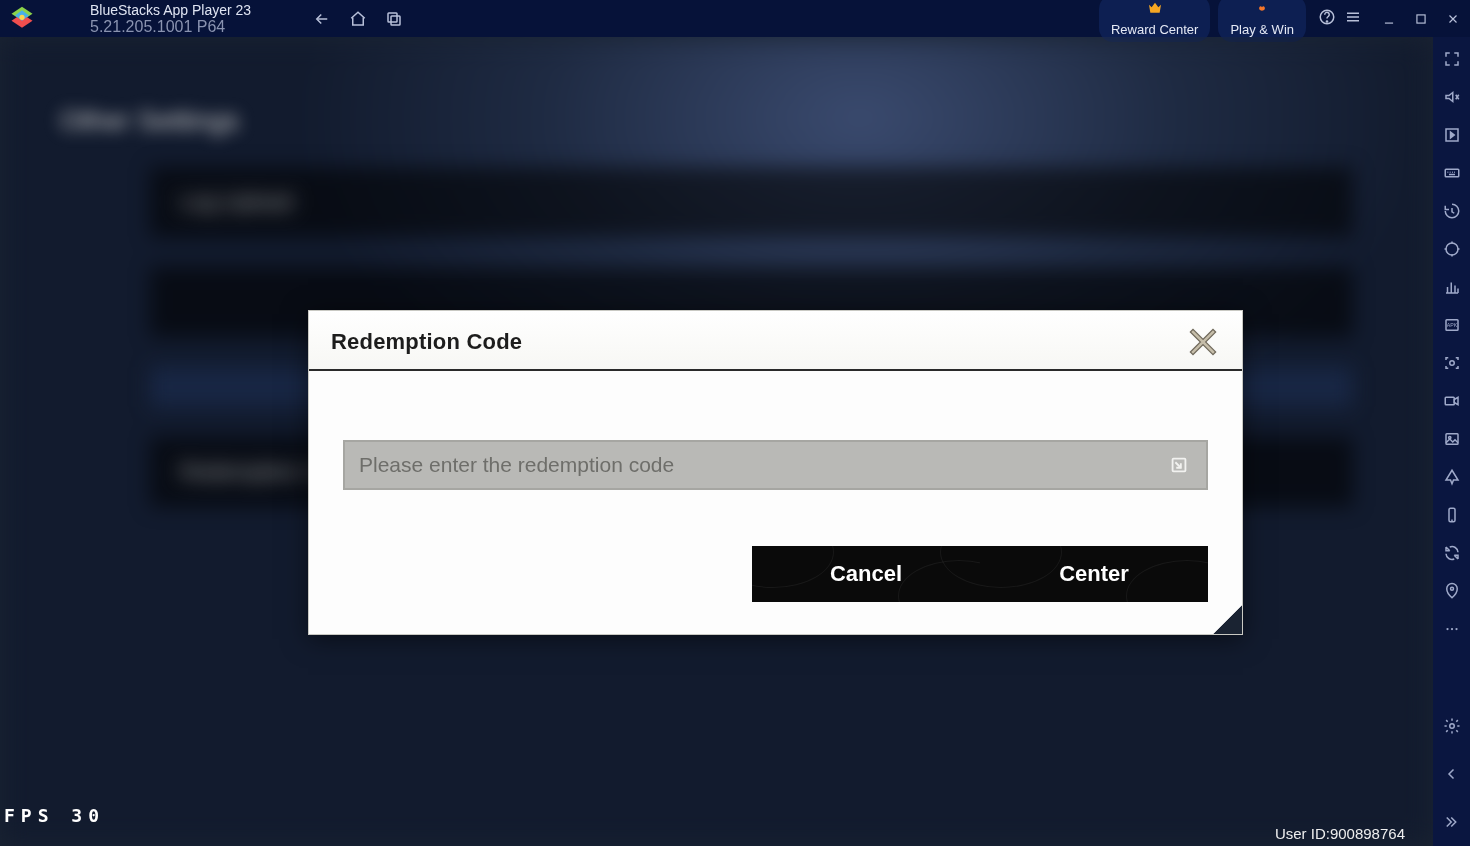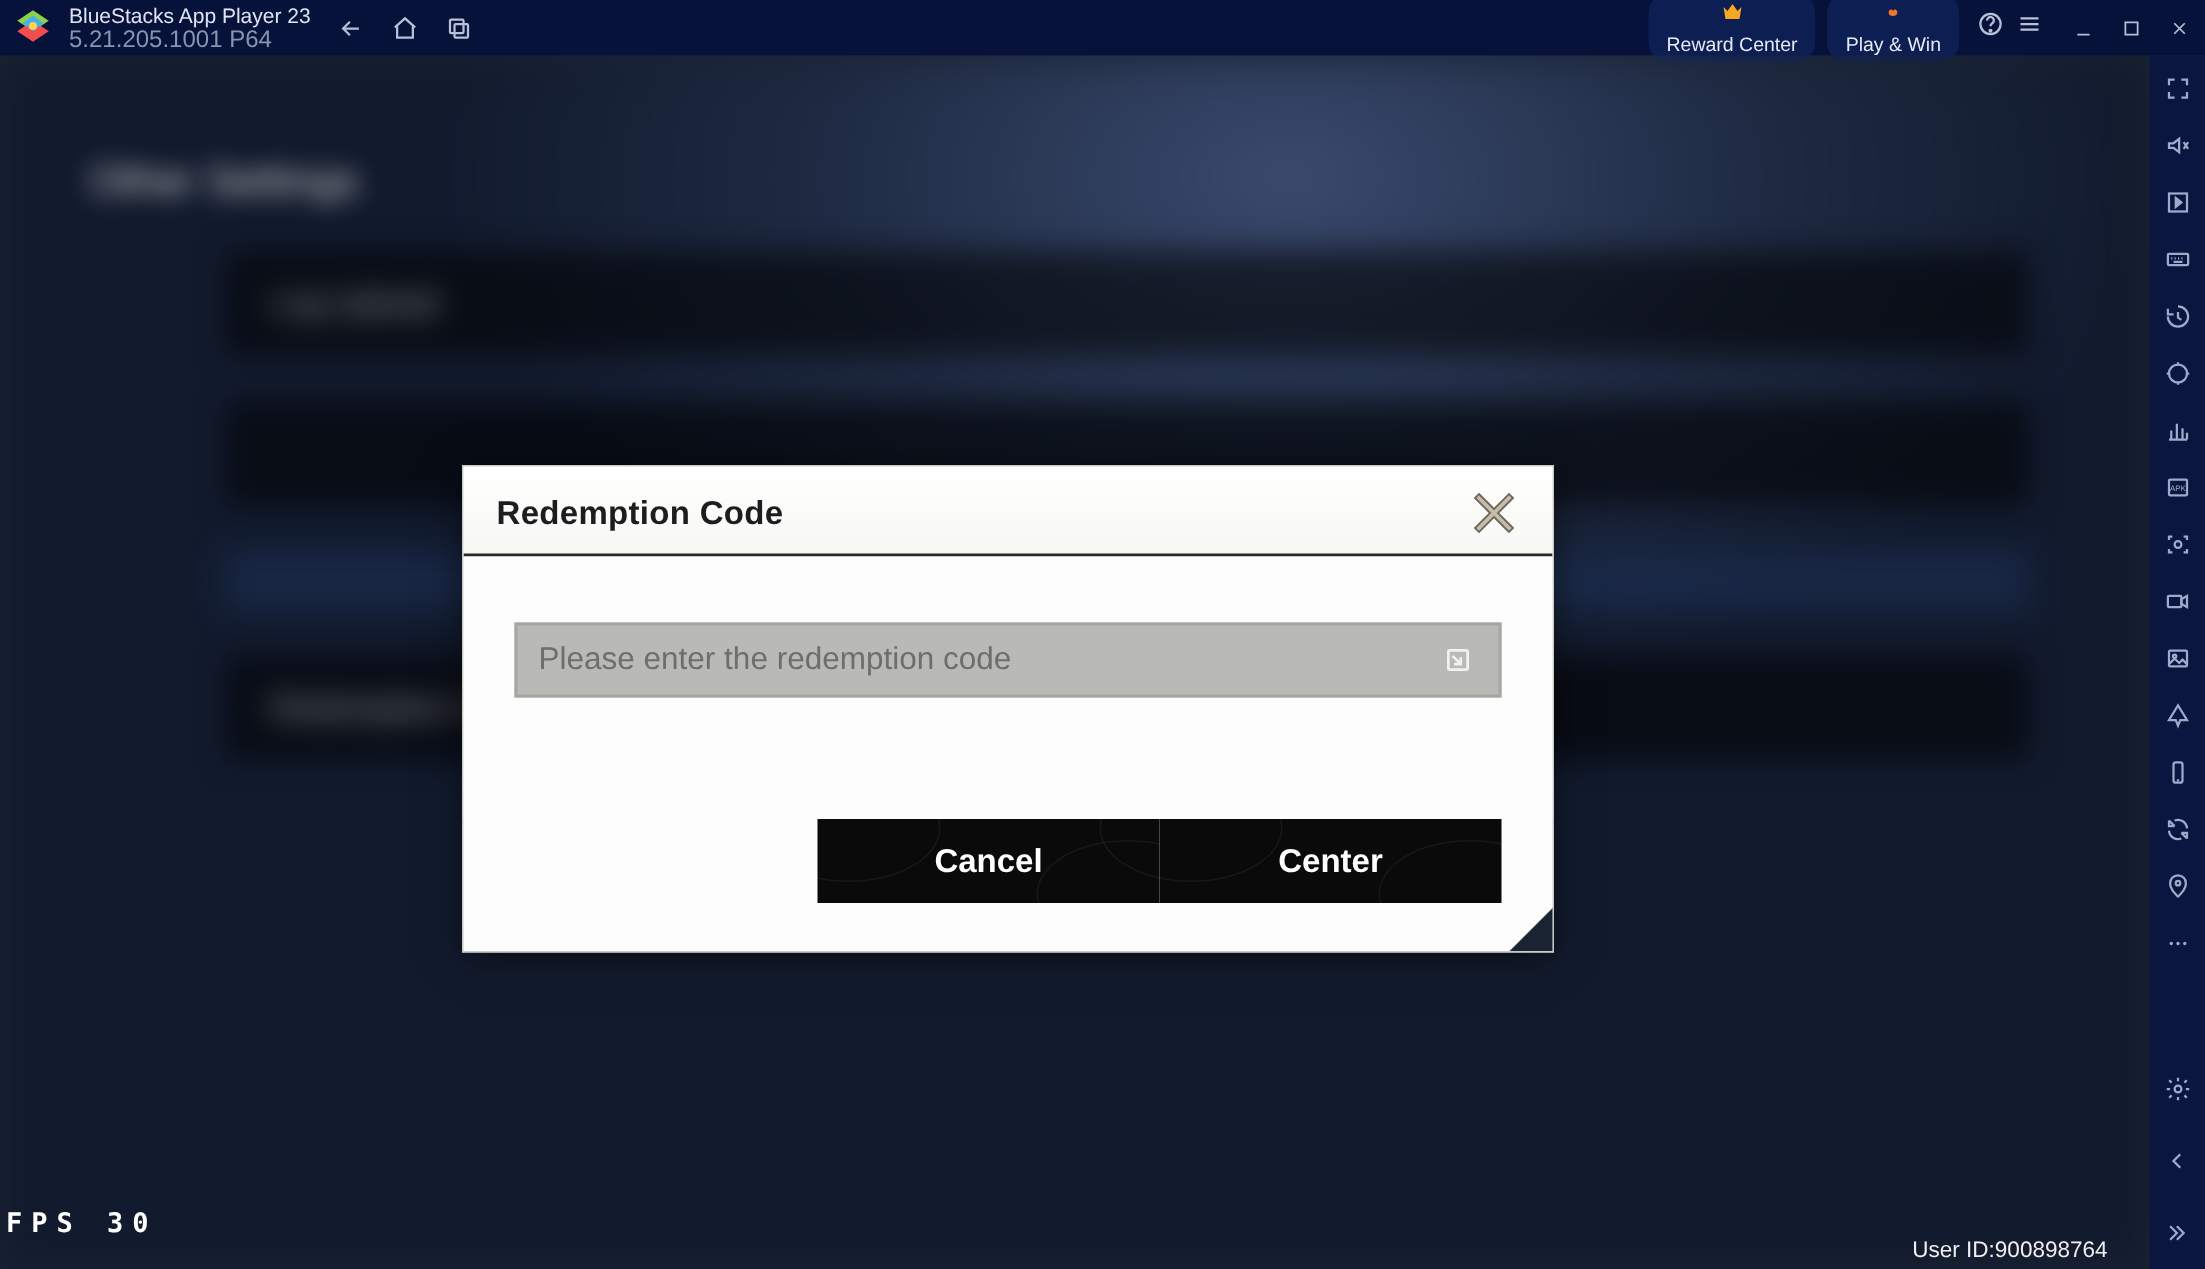--- a/index.html
+++ b/index.html
@@ -13,20 +13,21 @@
   }
 
   
   .titlebar {
     height: 37px;
     background: #061239;
     display: flex;
     align-items: center;
     padding: 0 8px;
     color: #d5d9e6;
+    gap: 44px;
   }
   .logo {
     width: 28px; height: 28px; margin-right: 10px;
     display: flex; align-items: center; justify-content: center;
   }
   .title-block { display: flex; flex-direction: column; line-height: 1; margin-right: 18px; }
   .title-main { font-size: 14px; color: #dfe4f2; }
   .title-sub { font-size: 16px; color: #8a93b0; margin-top: 2px; }
   .titlebar-nav { display: flex; gap: 18px; align-items: center; }
   .titlebar-nav .nav-icon { width: 18px; height: 18px; display:flex; align-items:center; justify-content:center; cursor:pointer; }
@@ -89,21 +90,21 @@
   }
   .bg-heading {
     position:absolute; top: 68px; left: 60px;
     color: #ccc; font-size: 28px; filter: blur(8px);
   }
 
   
   .modal {
     position: absolute;
     left: 308px; top: 273px;
-    width: 728px; height: 325px;
+    width: 935px; height: 325px;
     background: #fdfdfd;
     border: 1px solid #c9c9c3;
     box-shadow: 0 4px 24px rgba(0,0,0,0.5);
     display: flex; flex-direction: column;
     overflow: hidden;
   }
   .modal-corner {
     position: absolute;
     right: -1px; top: -1px;
     width: 80px; height: 80px;
@@ -134,21 +135,21 @@
     font-size: 22px; font-weight: 700; color: #1d1d1d;
     letter-spacing: 0.2px;
   }
   .modal-close {
     width: 34px; height: 34px;
     display:flex; align-items:center; justify-content:center;
     cursor:pointer;
   }
   .modal-body {
     flex: 1;
-    padding: 44px 34px 10px 34px;
+    padding: 69px 34px 10px 34px;
     background: #fdfdfd;
   }
   .code-input-wrap {
     position: relative;
     width: 100%;
     height: 50px;
     background: #b9b9b6;
     border: 2px solid #a6a6a2;
     display: flex; align-items: center;
     padding: 0 14px;

